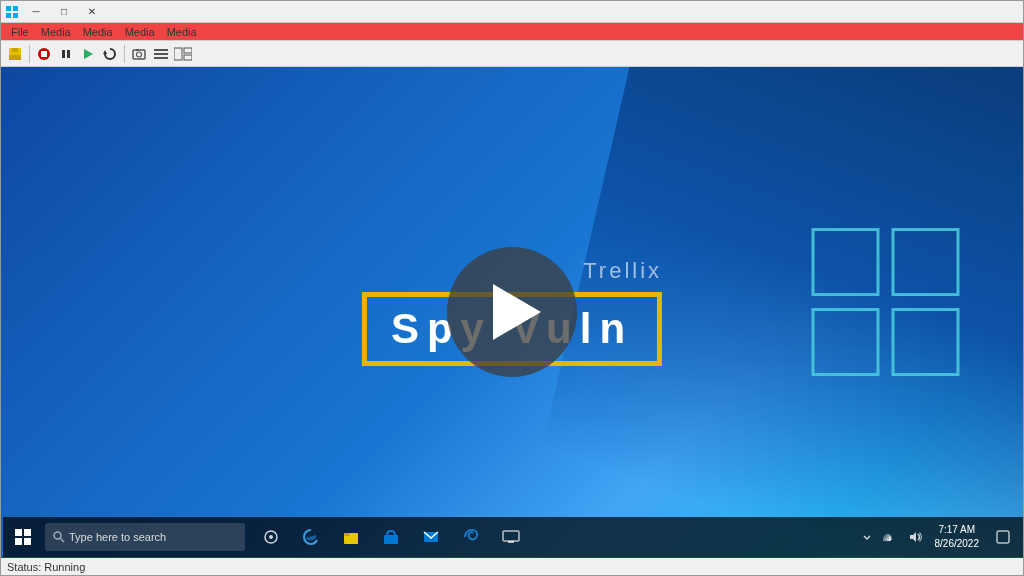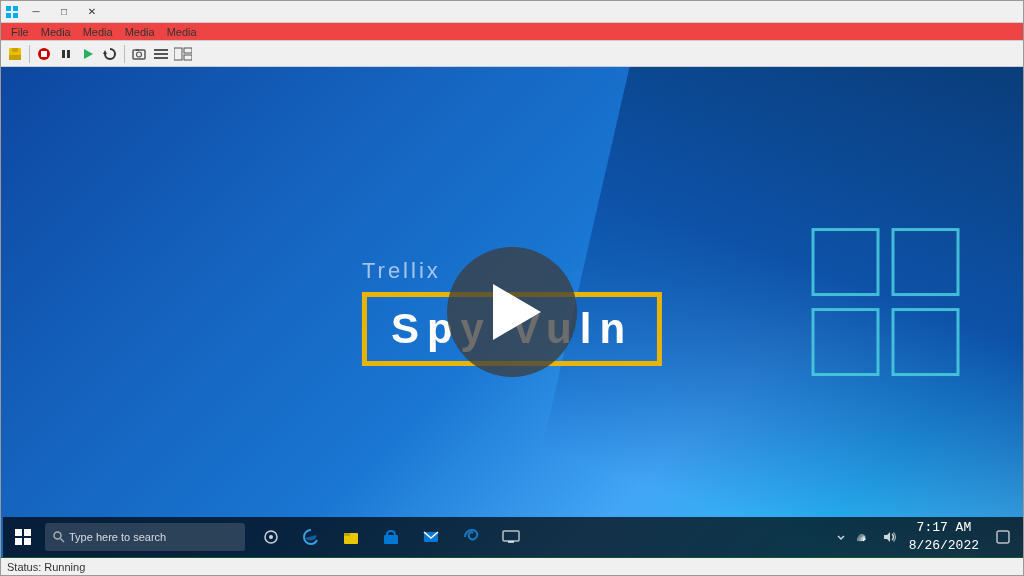--- a/index.html
+++ b/index.html
@@ -131,21 +131,21 @@
       background: linear-gradient(200deg, #0a3d7a 0%, #0d52a8 40%, transparent 80%);
       clip-path: polygon(30% 0%, 100% 0%, 100% 100%, 10% 100%);
     }
 
     
     .overlay-text {
       position: absolute;
       top: 50%;
       left: 50%;
       transform: translate(-50%, -50%);
-      text-align: left;
+      text-align: right;
       z-index: 5;
     }
 
     .trellix-text {
       color: rgba(255,255,255,0.6);
       font-size: 22px;
       font-weight: 300;
       letter-spacing: 3px;
       margin-bottom: 8px;
     }
@@ -259,25 +259,24 @@
       gap: 4px;
     }
     .taskbar-sys-tray {
       display: flex;
       align-items: center;
       gap: 3px;
     }
     .taskbar-clock {
       text-align: center;
       color: white;
-      font-size: 13px;
+      font-size: 10px;
       line-height: 1.4;
       cursor: pointer;
       padding: 0 4px;
-      font-family: Liberation Mono, monospace;
     }
     .taskbar-notification {
       width: 32px;
       height: 40px;
       display: flex;
       align-items: center;
       justify-content: center;
       cursor: pointer;
     }
 

